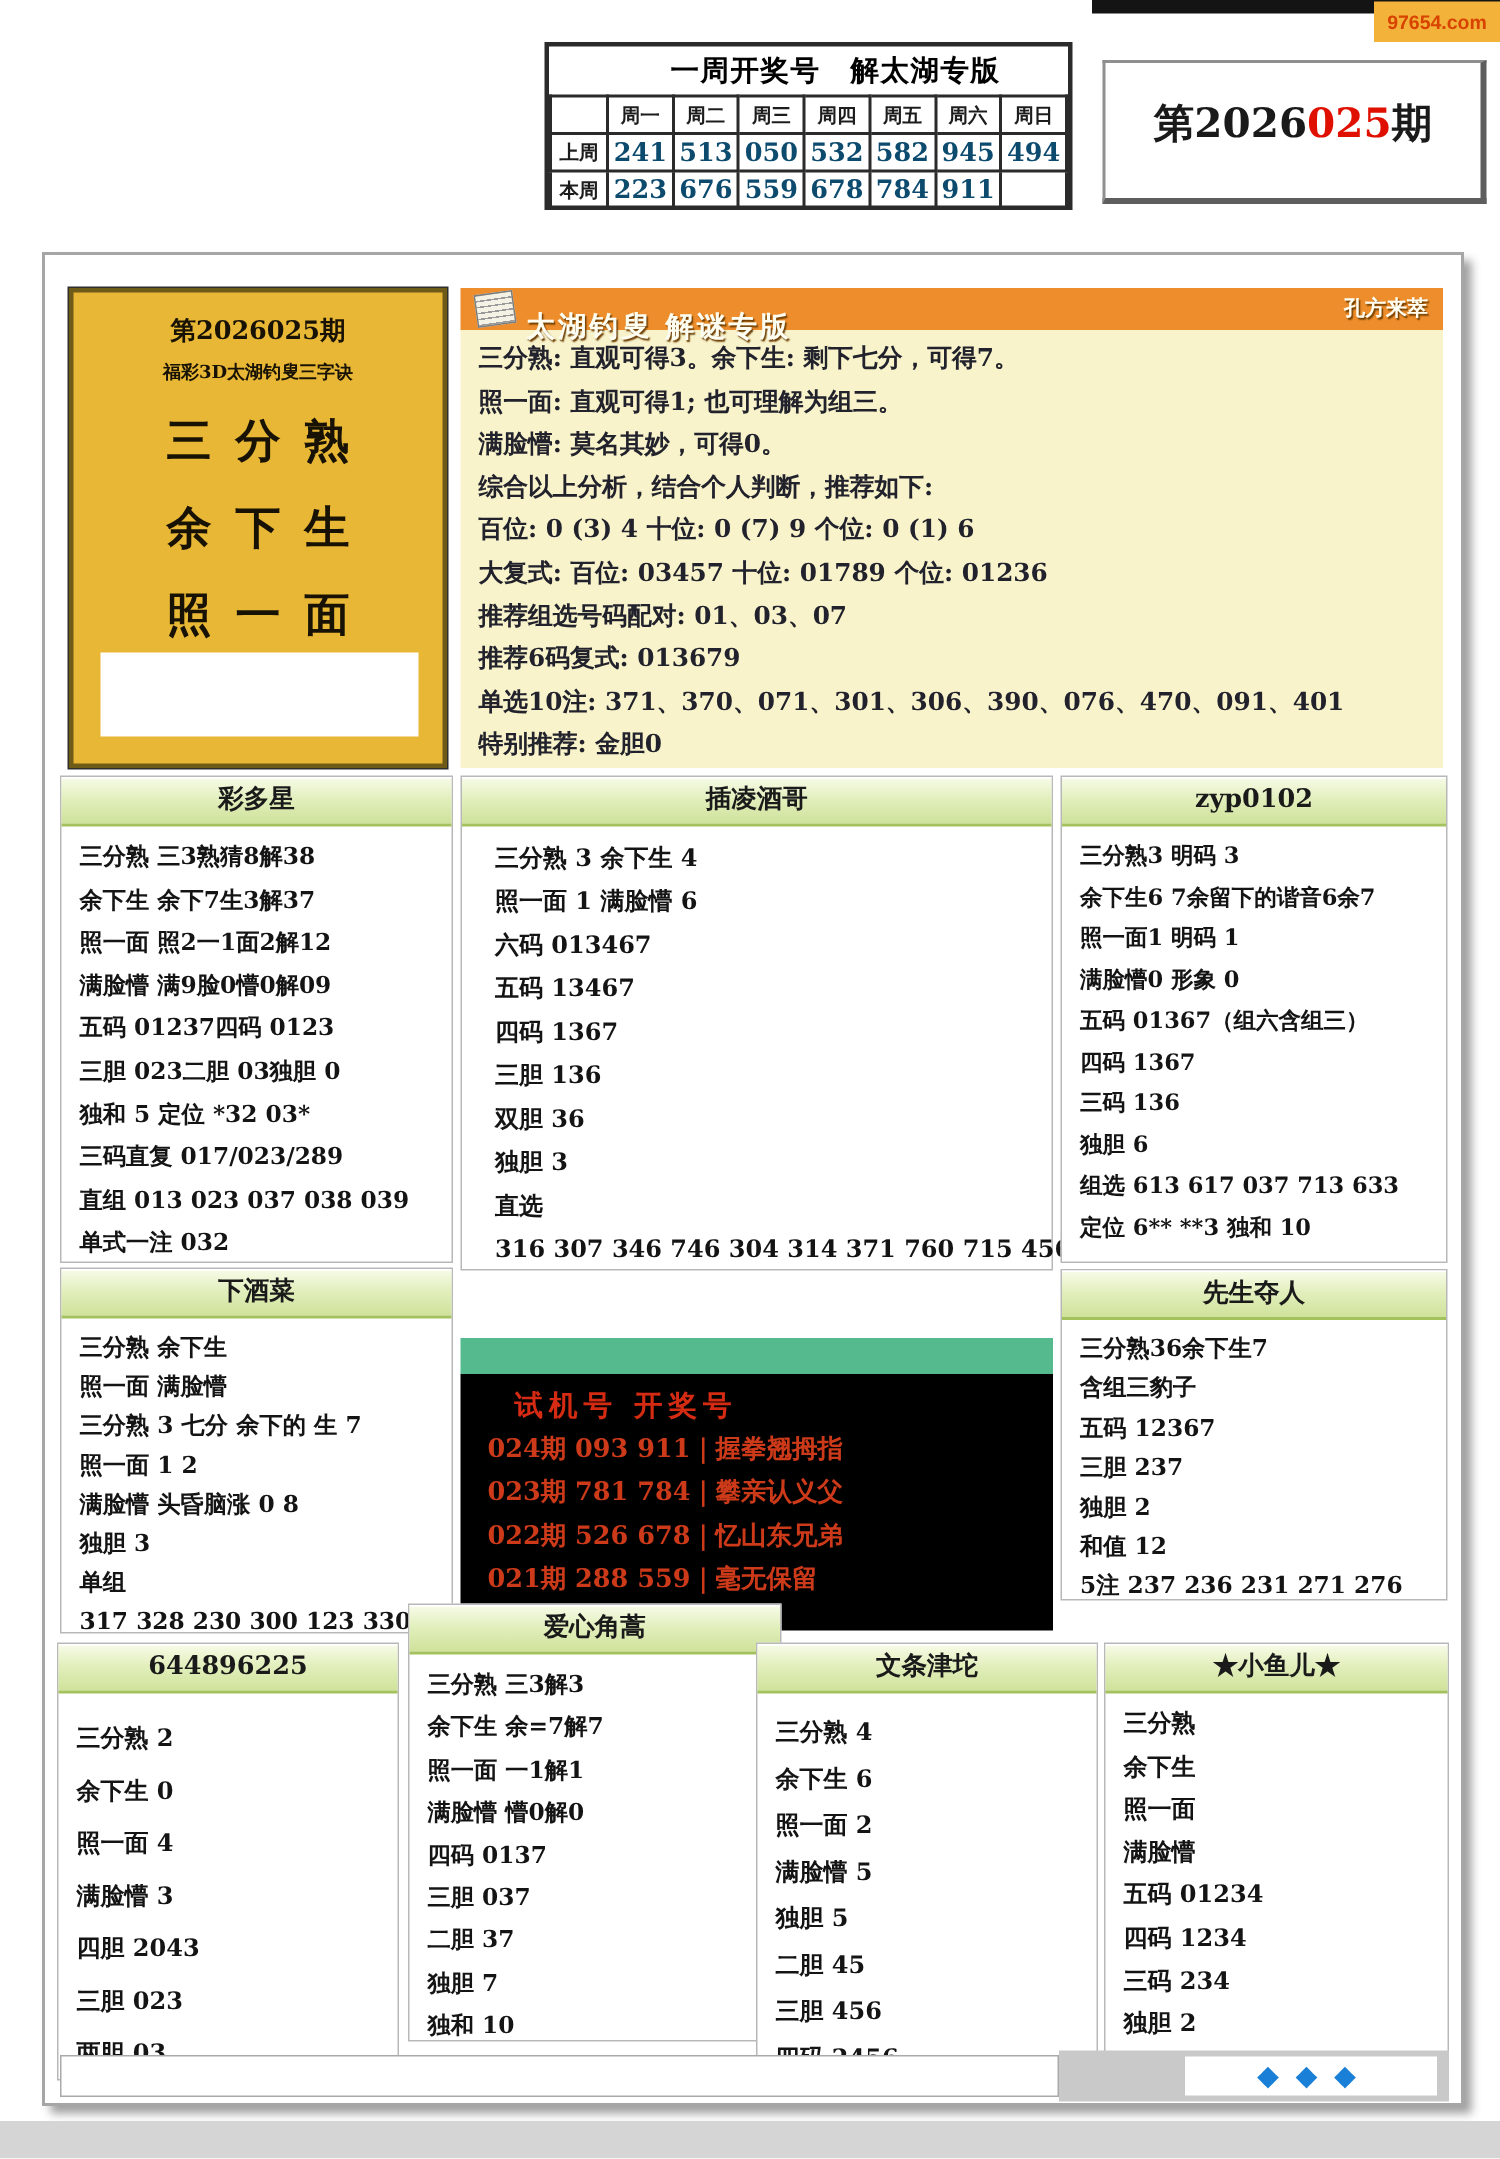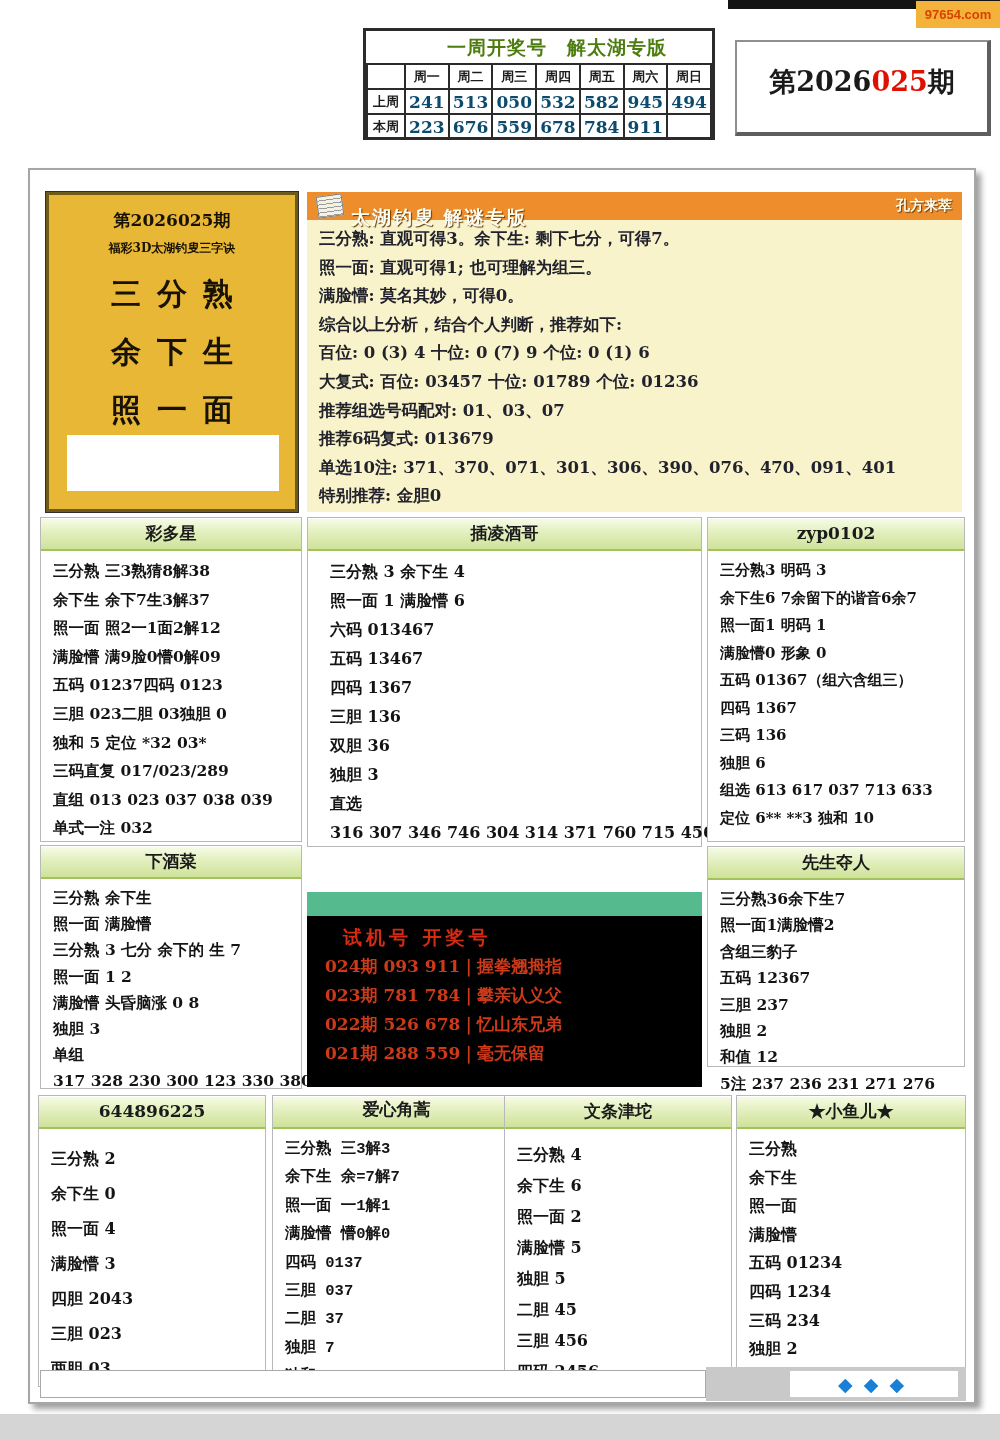--- a/index.html
+++ b/index.html
@@ -4,21 +4,21 @@
 <style>
   html,body{margin:0;padding:0;background:#fff;}
   body{width:1000px;height:1439px;position:relative;font-family:"DejaVu Serif",serif;overflow:hidden;}
   .abs{position:absolute;}
 
   
   .topbar{left:728px;top:0;width:272px;height:9px;background:#141414;}
   .badge{right:0;top:1px;width:84px;height:27px;background:#f3b23a;color:#d84300;
          font:bold 13px "Liberation Sans",sans-serif;text-align:center;line-height:27px;}
   .wk-wrap{left:363px;top:28px;width:352px;height:112px;border:3px solid #2b2b2b;background:#fff;box-sizing:border-box;}
-  .wk-title{height:32px;line-height:32px;text-align:center;font-weight:bold;font-size:19px;color:#4d7c0f;letter-spacing:1px;margin-left:36px;}
+  .wk-title{height:32px;line-height:32px;text-align:center;font-weight:bold;font-size:19px;color:#000000;letter-spacing:1px;margin-left:36px;}
   table.wk{border-collapse:collapse;width:100%;}
   table.wk td,table.wk th{border:2px solid #2b2b2b;text-align:center;padding:0;height:23px;}
   table.wk th{font-size:13px;color:#1c1c1c;}
   td.rlabel{font-size:13px;font-weight:bold;width:36px;color:#1c1c1c;}
   td.num{color:#0c4a6e;font-weight:bold;font-size:17px;height:26px;}
   .issue-box{left:735px;top:40px;width:256px;height:96px;background:#fff;border:2px solid #8f8f8f;
              border-right:4px solid #5e5e5e;border-bottom:4px solid #5e5e5e;box-sizing:border-box;}
   .issue-text{margin-top:22px;text-align:center;font-weight:bold;font-size:27px;color:#1a1a1a;}
   .issue-text .red{color:#e01000;}
 
@@ -69,21 +69,21 @@
   .gbox{left:277px;top:722px;width:395px;height:195px;box-sizing:border-box;}
   .gbox-head{height:24px;background:#55ba8e;}
   .gbox-body{background:#000000;height:171px;padding:6px 0 0 18px;box-sizing:border-box;}
   .gbox-title{color:#d42b12;font-weight:bold;font-size:19px;letter-spacing:4px;padding-left:18px;line-height:30px;}
   .gbox-body .row{color:#cc3a1a;font-weight:bold;font-size:17px;line-height:29px;white-space:nowrap;}
 
   
   .p-644{left:8px;top:925px;width:228px;height:292px;}
   .p-644 .plines div{font-size:16px;line-height:35px;}
   .p-644 .plines{padding-top:12px;}
-  .p-aix{left:242px;top:925px;width:249px;height:292px;font-family:Liberation Mono, monospace;}
+  .p-aix{left:242px;top:899px;width:249px;height:292px;}
   .p-aix .plines div{font-size:15.5px;line-height:28.4px;}
   .p-wen{left:474px;top:925px;width:228px;height:292px;}
   .p-wen .plines div{font-size:16px;line-height:31px;}
   .p-wen .plines{padding-top:10px;}
   .p-fish{left:706px;top:925px;width:230px;height:292px;}
   .p-fish .plines div{font-size:16px;line-height:28.6px;}
 
   
   .f-strip{left:10px;top:1200px;width:666px;height:28px;background:#fff;border:1px solid #a9a9a9;box-sizing:border-box;}
   .f-gray{left:676px;top:1197px;width:260px;height:34px;background:#c9c9c9;}
@@ -241,21 +241,20 @@
       <div class="row">023期  781  784｜攀亲认义父</div>
       <div class="row">022期  526  678｜忆山东兄弟</div>
       <div class="row">021期  288  559｜毫无保留</div>
     </div>
   </div>
 
   <div class="abs panel p-xian">
     <div class="phead">先生夺人</div>
     <div class="plines">
       <div>三分熟36余下生7</div>
-      <div>照一面1满脸懵2</div>
       <div>含组三豹子</div>
       <div>五码 12367</div>
       <div>三胆 237</div>
       <div>独胆 2</div>
       <div>和值 12</div>
       <div>5注 237 236 231 271 276</div>
     </div>
   </div>
 
   <div class="abs panel p-644">

